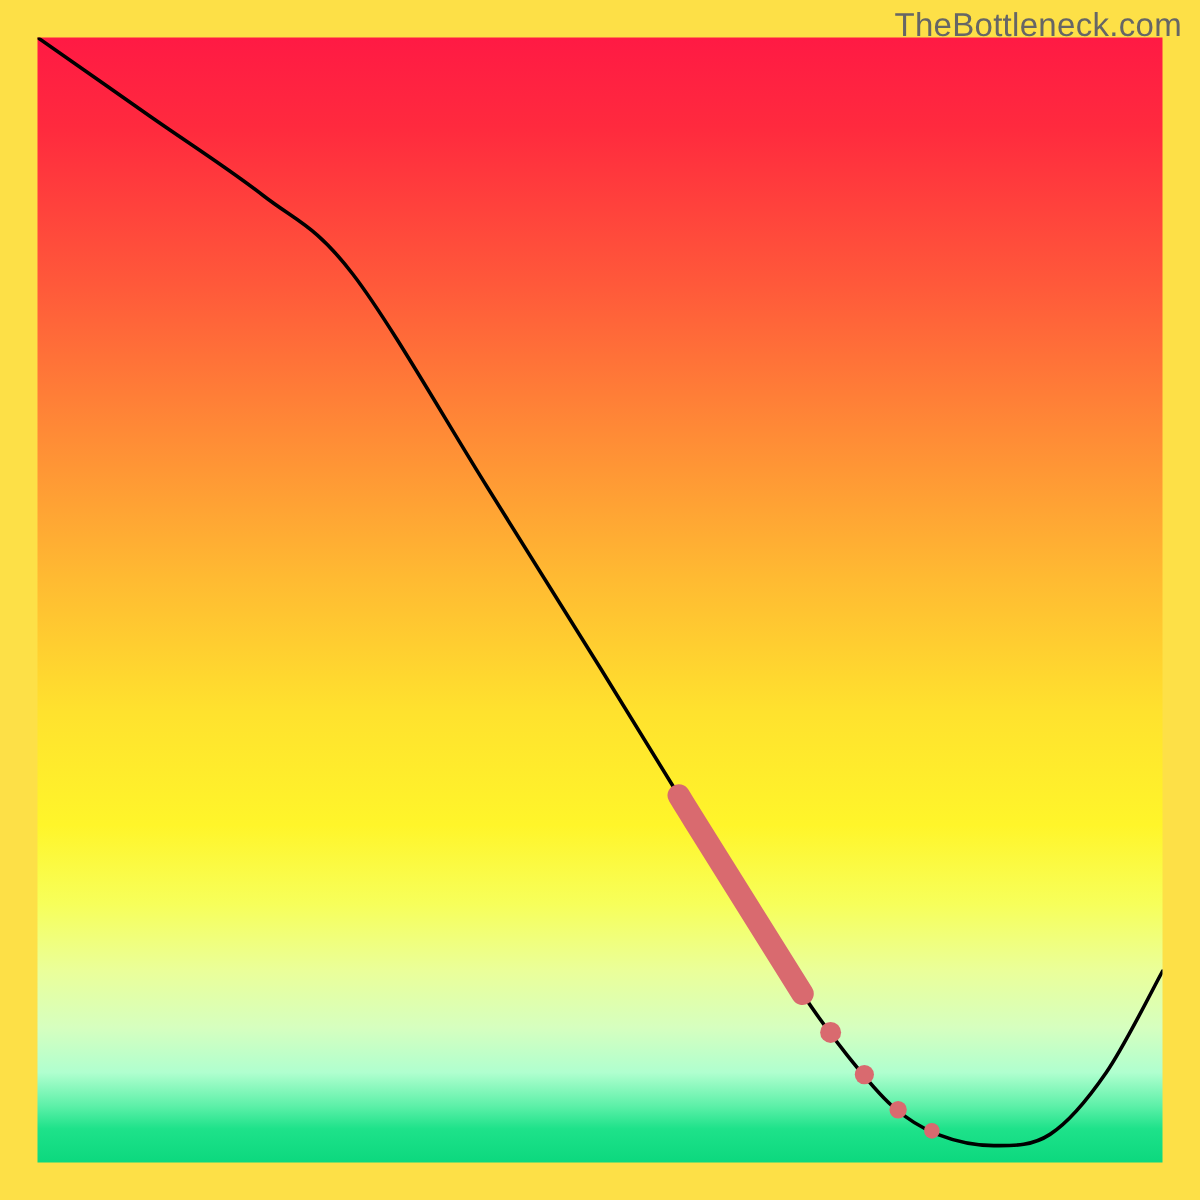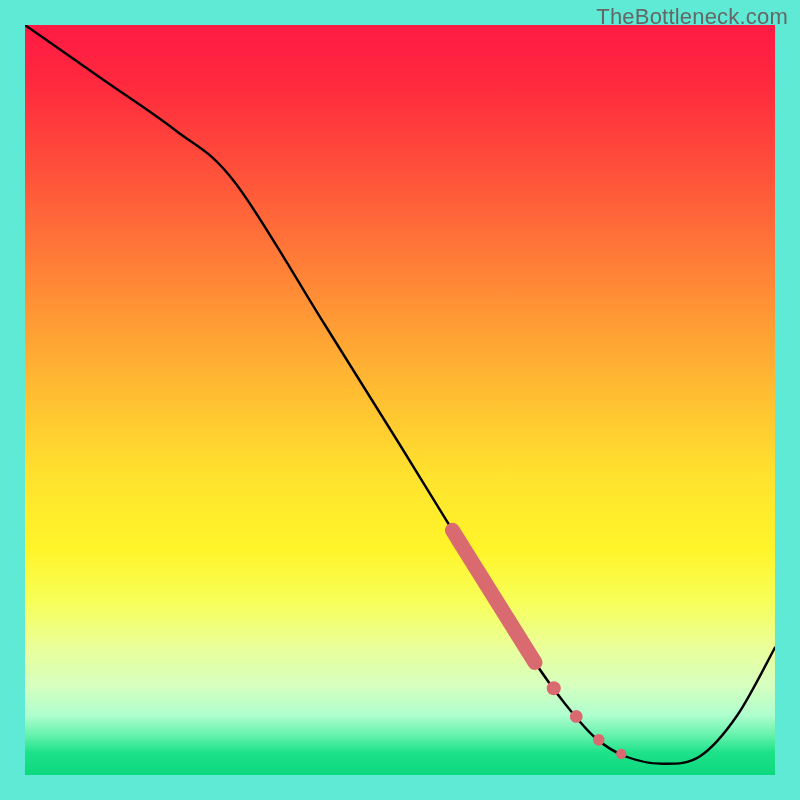--- a/index.html
+++ b/index.html
@@ -8,21 +8,21 @@
     width: 800px;
     height: 800px;
     background: #000;
     overflow: hidden;
     font-family: Arial, Helvetica, sans-serif;
   }
   .stage {
     position: relative;
     width: 800px;
     height: 800px;
-    background: #5eead4;
+    background: #fde047;
     text-align: right;
   }
   .plot {
     position: absolute;
     top: 25px;
     left: 25px;
     width: 750px;
     height: 750px;
     background: linear-gradient(
       to bottom,

